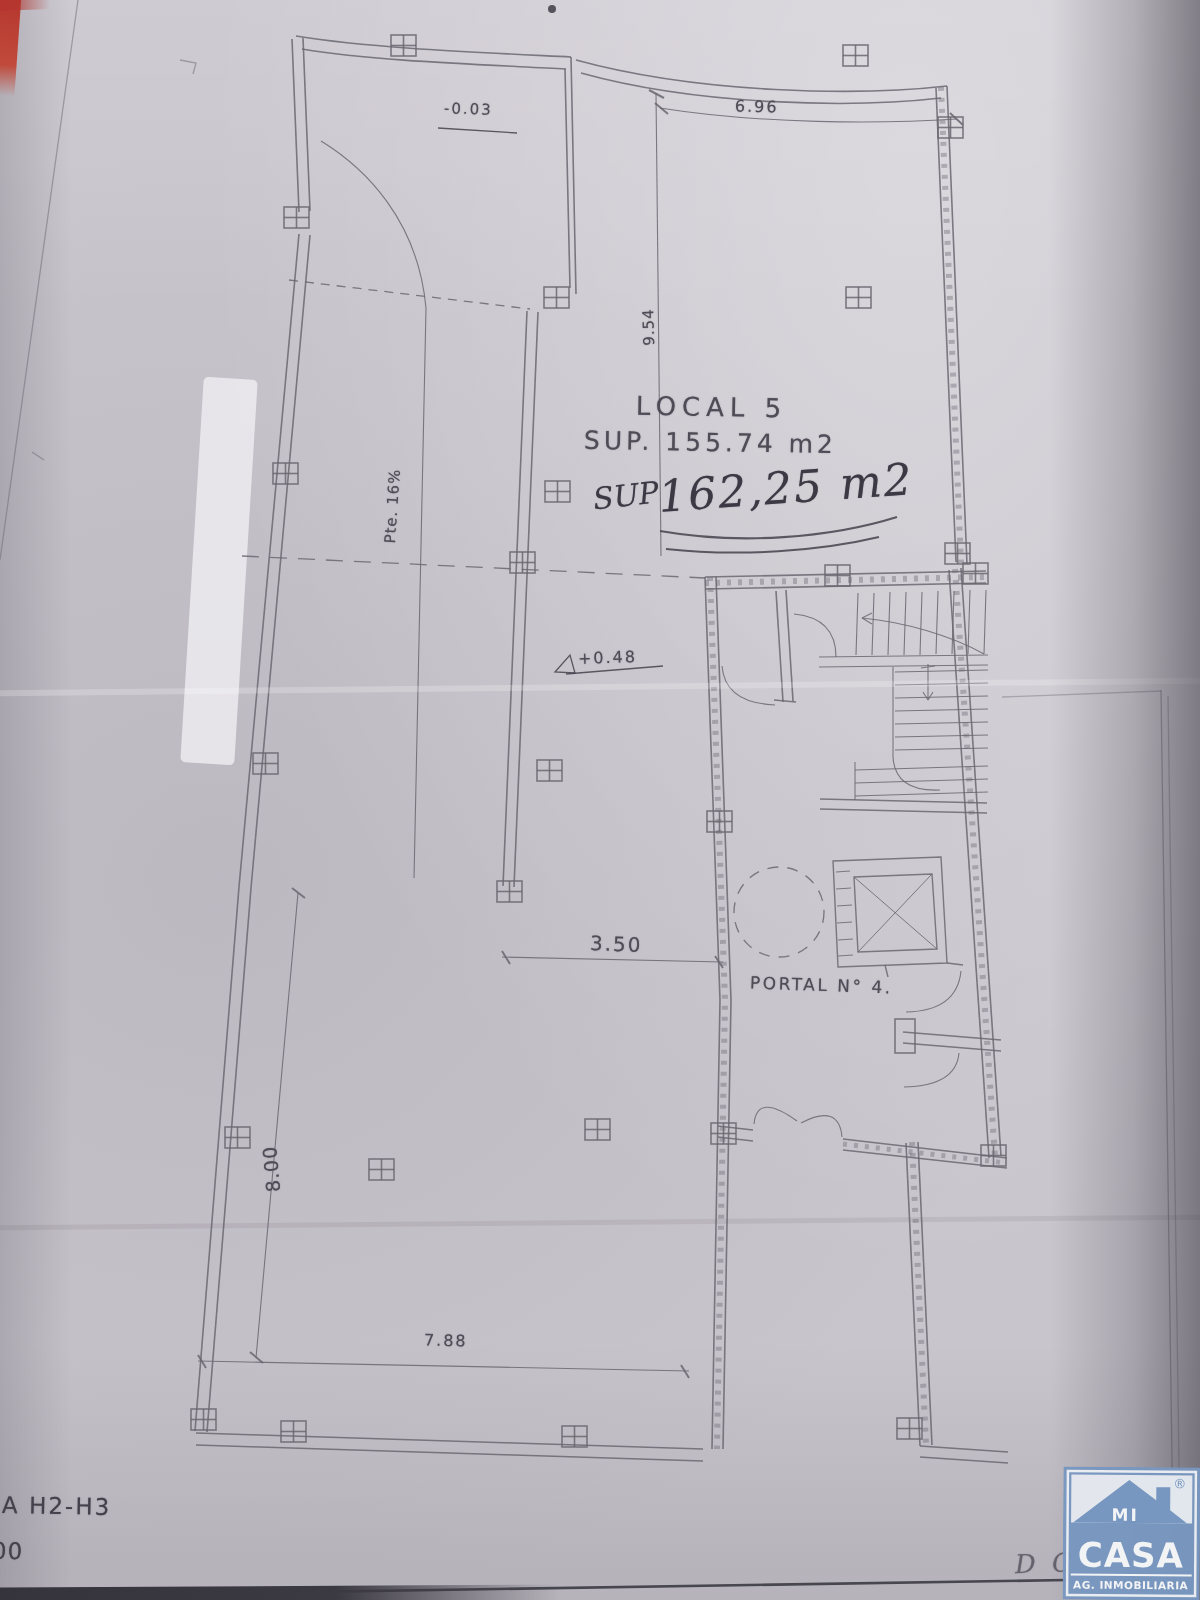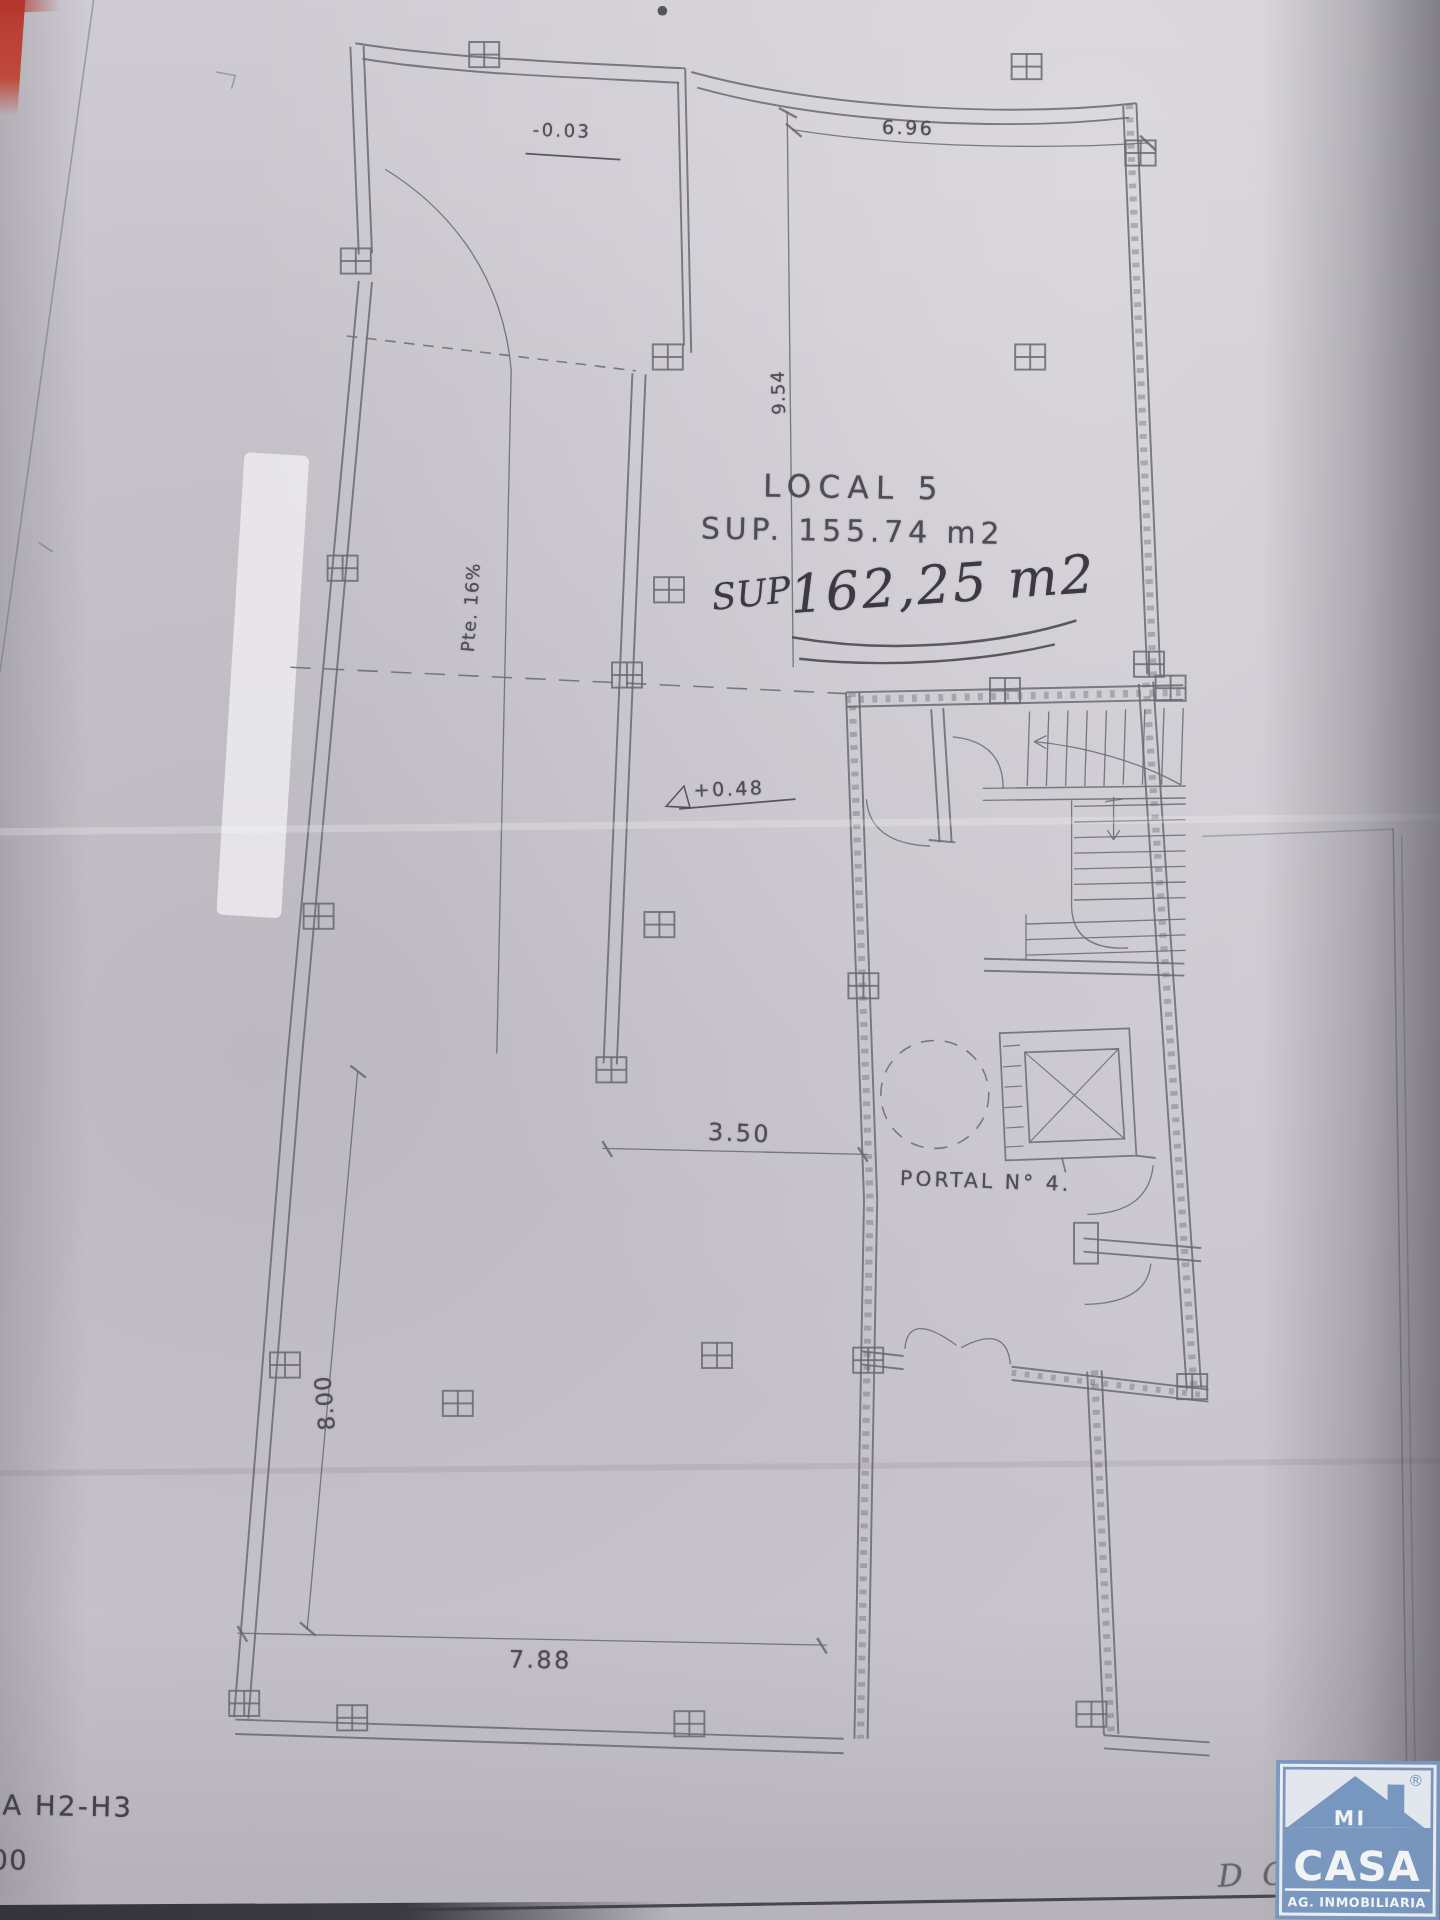--- a/index.html
+++ b/index.html
@@ -236,21 +236,21 @@
   </svg>
 
   <div class="lbl" style="left:636px;top:392px;font-size:26px;letter-spacing:6px;transform:rotate(1deg);">LOCAL 5</div>
   <div class="lbl" style="left:584px;top:428px;font-size:25px;letter-spacing:4px;transform:rotate(1deg);">SUP. 155.74 m2</div>
   <div class="lbl" style="left:444px;top:100px;font-size:15px;letter-spacing:2px;transform:rotate(2deg);">-0.03</div>
   <div class="lbl" style="left:578px;top:648px;font-size:16px;letter-spacing:2px;transform:rotate(-2deg);">+0.48</div>
   <div class="lbl" style="left:735px;top:97px;font-size:16px;letter-spacing:2px;transform:rotate(1.5deg);">6.96</div>
   <div class="lbl" style="left:630px;top:318px;font-size:15px;letter-spacing:1px;transform:rotate(-92deg);">9.54</div>
   <div class="lbl" style="left:590px;top:932px;font-size:20px;letter-spacing:2px;transform:rotate(2deg);">3.50</div>
   <div class="lbl" style="left:248px;top:1158px;font-size:19px;letter-spacing:1px;transform:rotate(-95deg);">8.00</div>
-  <div class="lbl" style="left:424px;top:1331px;font-size:20px;letter-spacing:2px;transform:rotate(1deg);margin-top:40px;">7.88</div>
+  <div class="lbl" style="left:424px;top:1331px;font-size:16px;letter-spacing:2px;transform:rotate(1deg);">7.88</div>
   <div class="lbl" style="left:355px;top:497px;font-size:15px;letter-spacing:1px;transform:rotate(-86deg);">Pte. 16%</div>
   <div class="lbl" style="left:750px;top:975px;font-size:17px;letter-spacing:2.5px;transform:rotate(2deg);">PORTAL N° 4.</div>
   <div class="lbl" style="left:2px;top:1493px;font-size:23px;letter-spacing:2px;color:#44414c;transform:rotate(1deg);">A H2-H3</div>
   <div class="lbl" style="left:-8px;top:1538px;font-size:23px;letter-spacing:1px;color:#44414c;transform:rotate(1deg);">00</div>
 
   <div class="lbl hand" style="left:593px;top:478px;font-size:30px;transform:rotate(-6deg);">SUP</div>
   <div class="lbl hand" style="left:658px;top:462px;font-size:44px;letter-spacing:2px;transform:rotate(-4deg);">162,25 m2</div>
   <div class="lbl hand" style="left:1015px;top:1548px;font-size:26px;letter-spacing:16px;color:rgba(70,68,80,.45);transform:rotate(-2deg);">DC</div>
 
   <div id="crease-1" class="overlay"></div>

